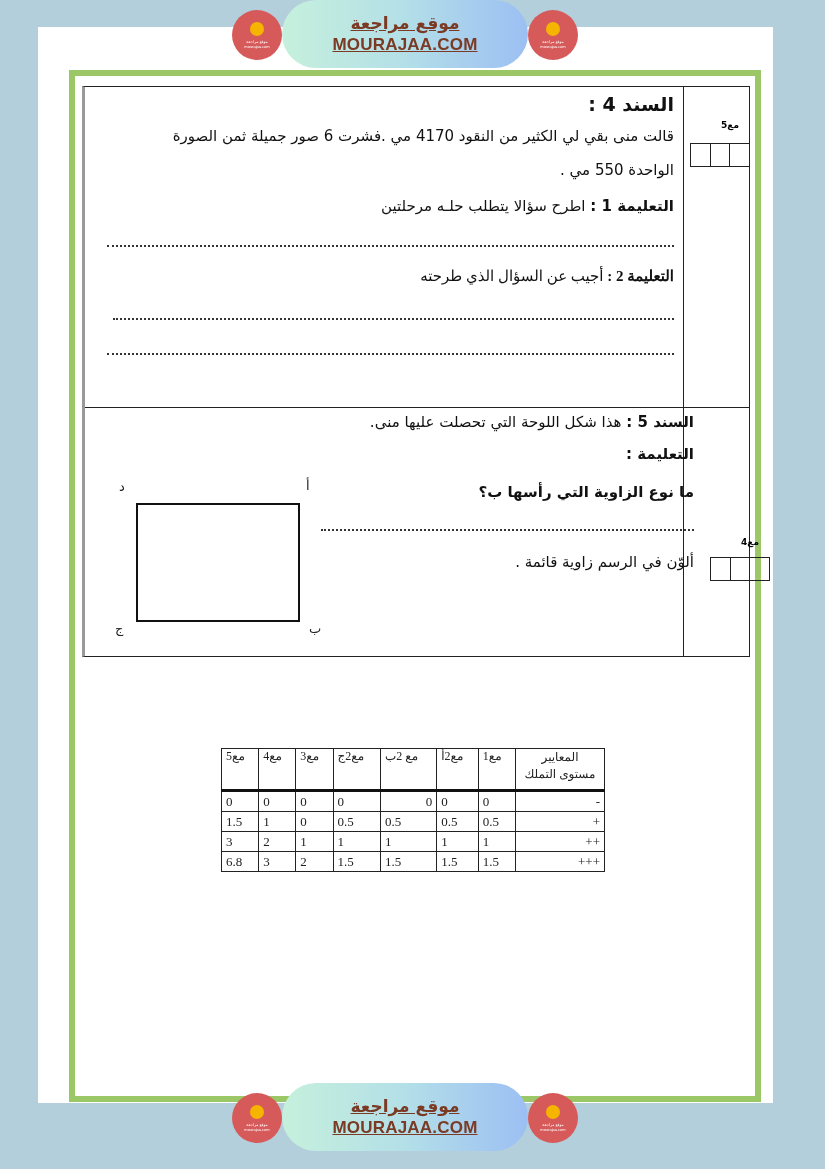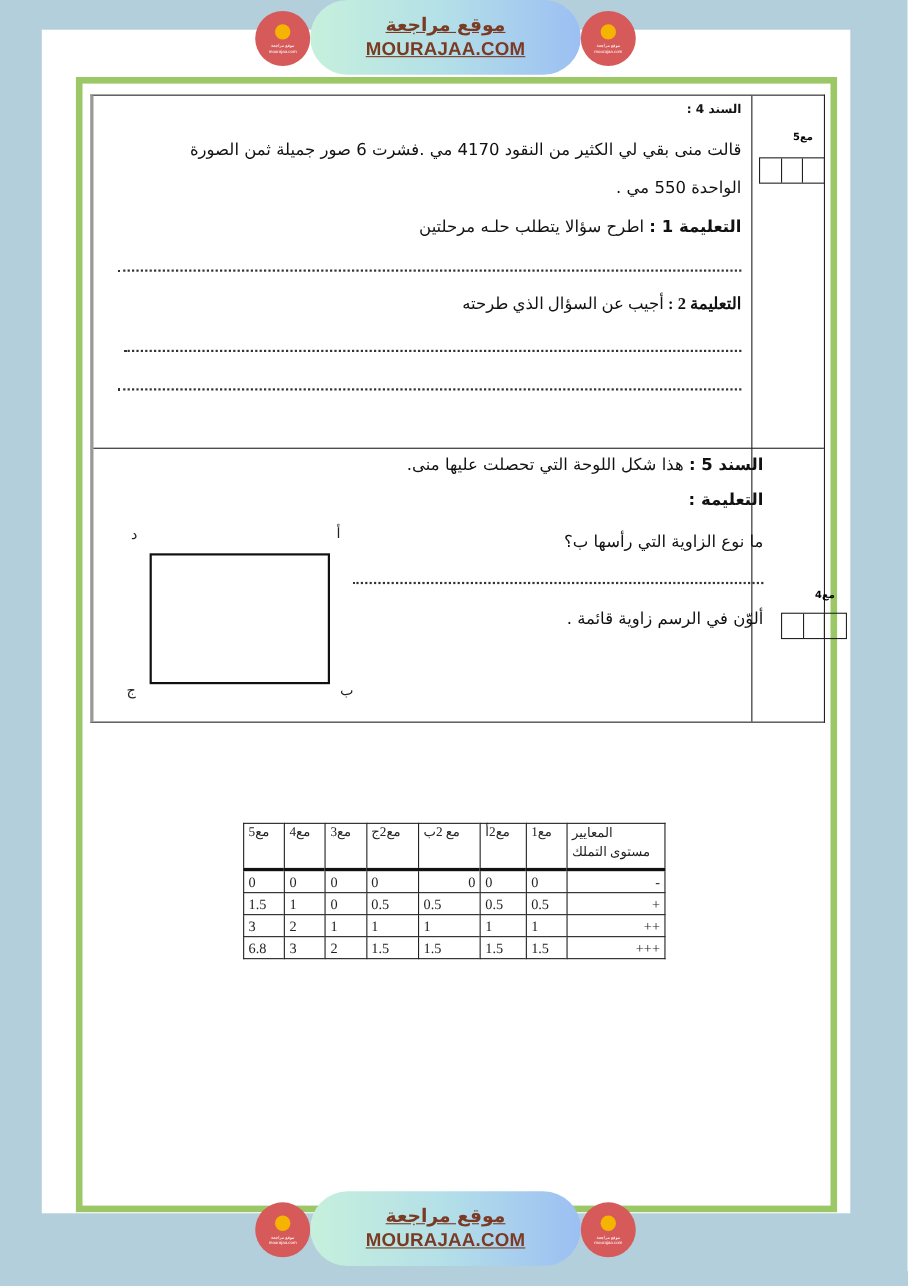--- a/index.html
+++ b/index.html
@@ -69,21 +69,21 @@
 
   
   table.grading {
     position: absolute; left: 221px; top: 748px; width: 384px;
     border-collapse: collapse; direction: rtl; font-family: "Liberation Serif", serif; font-size: 13px;
   }
   table.grading th, table.grading td {
     border: 1px solid #222; padding: 0 4px; height: 19px; text-align: left; color: #222;
   }
   table.grading th { font-weight: normal; height: 40px; vertical-align: top; font-size: 12px; text-align: left; }
-  table.grading th.criteria { text-align: left; width: 80px; line-height: 17px; }
+  table.grading th.criteria { text-align: center; width: 80px; line-height: 17px; }
   table.grading tr.head th { border-bottom: 3px solid #111; }
   table.grading td.level { text-align: right; }
 </style>
 </head>
 <body>
 
 <div class="page"></div>
 <div class="green-frame"></div>
 
 <div class="banner top">
@@ -101,21 +101,21 @@
     <div class="tiny">موقع مراجعة</div>
     <div class="tiny">mourajaa.com</div>
   </div>
 </div>
 
 <div class="exam">
   <div class="divider"></div>
 
   <div class="row1">
     <div class="content">
-      <div class="line bold" style="top:6px;font-size:11px;">السند 4 :</div>
+      <div class="line bold" style="top:6px;font-size:19px;">السند 4 :</div>
       <div class="line" style="top:40px;">قالت منى بقي لي الكثير من النقود  4170 مي .فشرت 6 صور جميلة ثمن الصورة</div>
       <div class="line" style="top:74px;">الواحدة 550 مي .</div>
       <div class="line" style="top:110px;margin-left:44px;">
         <span class="bold">التعليمة 1 :</span>
         <span>اطرح سؤالا  يتطلب حلـه مرحلتين</span>
       </div>
       <div class="dots" style="top:158px;left:12px;right:0;"></div>
       <div class="line" style="top:180px;font-family:Liberation Serif, serif;">
         <span class="bold">التعليمة 2 :</span>
         <span>أجيب عن السؤال الذي طرحته</span>
@@ -131,21 +131,21 @@
     </div>
   </div>
 
   <div class="row2">
     <div class="content">
       <div class="line" style="top:6px;">
         <span class="bold">السند 5 :</span>
         <span>هذا شكل اللوحة التي تحصلت عليها منى.</span>
       </div>
       <div class="line bold" style="top:38px;">التعليمة :</div>
-      <div class="line" style="top:76px;">ما نوع الزاوية  التي رأسها ب؟</div>
+      <div class="line" style="top:76px;font-weight:bold;">ما نوع الزاوية  التي رأسها ب؟</div>
       <div class="dots" style="top:122px;left:206px;right:0;"></div>
       <div class="line" style="top:146px;">ألوّن في الرسم زاوية  قائمة .</div>
     </div>
     <div class="rect" style="left:31px;top:96px;width:160px;height:115px;"></div>
     <div class="vertex" style="left:201px;top:71px;">أ</div>
     <div class="vertex" style="left:14px;top:72px;">د</div>
     <div class="vertex" style="left:204px;top:214px;">ب</div>
     <div class="vertex" style="left:10px;top:214px;">ج</div>
 
     <div class="score-label" style="left:636px;top:130px;">مع4</div>

